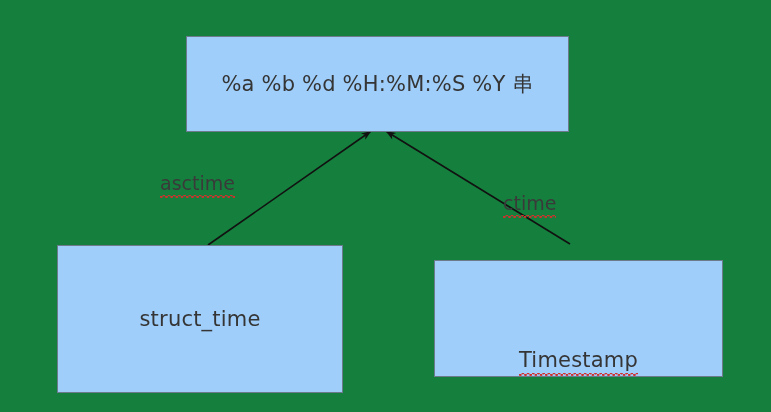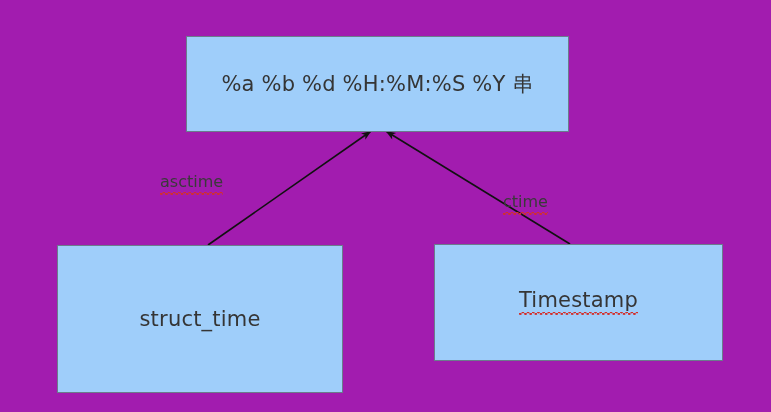--- a/index.html
+++ b/index.html
@@ -7,21 +7,21 @@
     padding: 0;
     background: #ffffff;
   }
   body {
     font-family: "DejaVu Sans", "Liberation Sans", sans-serif;
   }
   #canvas {
     position: relative;
     width: 771px;
     height: 412px;
-    background: #a21caf;
+    background: #15803d;
     overflow: hidden;
   }
   #edges {
     position: absolute;
     left: 0;
     top: 0;
     width: 771px;
     height: 412px;
   }
   .node {
@@ -57,28 +57,29 @@
     height: 96px;
   }
   #node-left {
     left: 57px;
     top: 245px;
     width: 286px;
     height: 148px;
   }
   #node-right {
     left: 434px;
-    top: 244px;
+    top: 260px;
     width: 289px;
     height: 117px;
+    align-items: flex-end;
   }
   .edge-label {
     position: absolute;
     color: #3a3a3a;
-    font-size: 16px;
+    font-size: 19px;
     line-height: 1;
     white-space: nowrap;
     background-image:
       radial-gradient(circle at 1.3px 2.1px, #d2302c 1.05px, rgba(210,48,44,0) 1.35px),
       radial-gradient(circle at 3.9px 0.5px, #d2302c 1.05px, rgba(210,48,44,0) 1.35px);
     background-size: 5.2px 3.4px;
     background-repeat: repeat-x;
     background-position: left bottom 0px;
     padding-bottom: 5px;
   }

